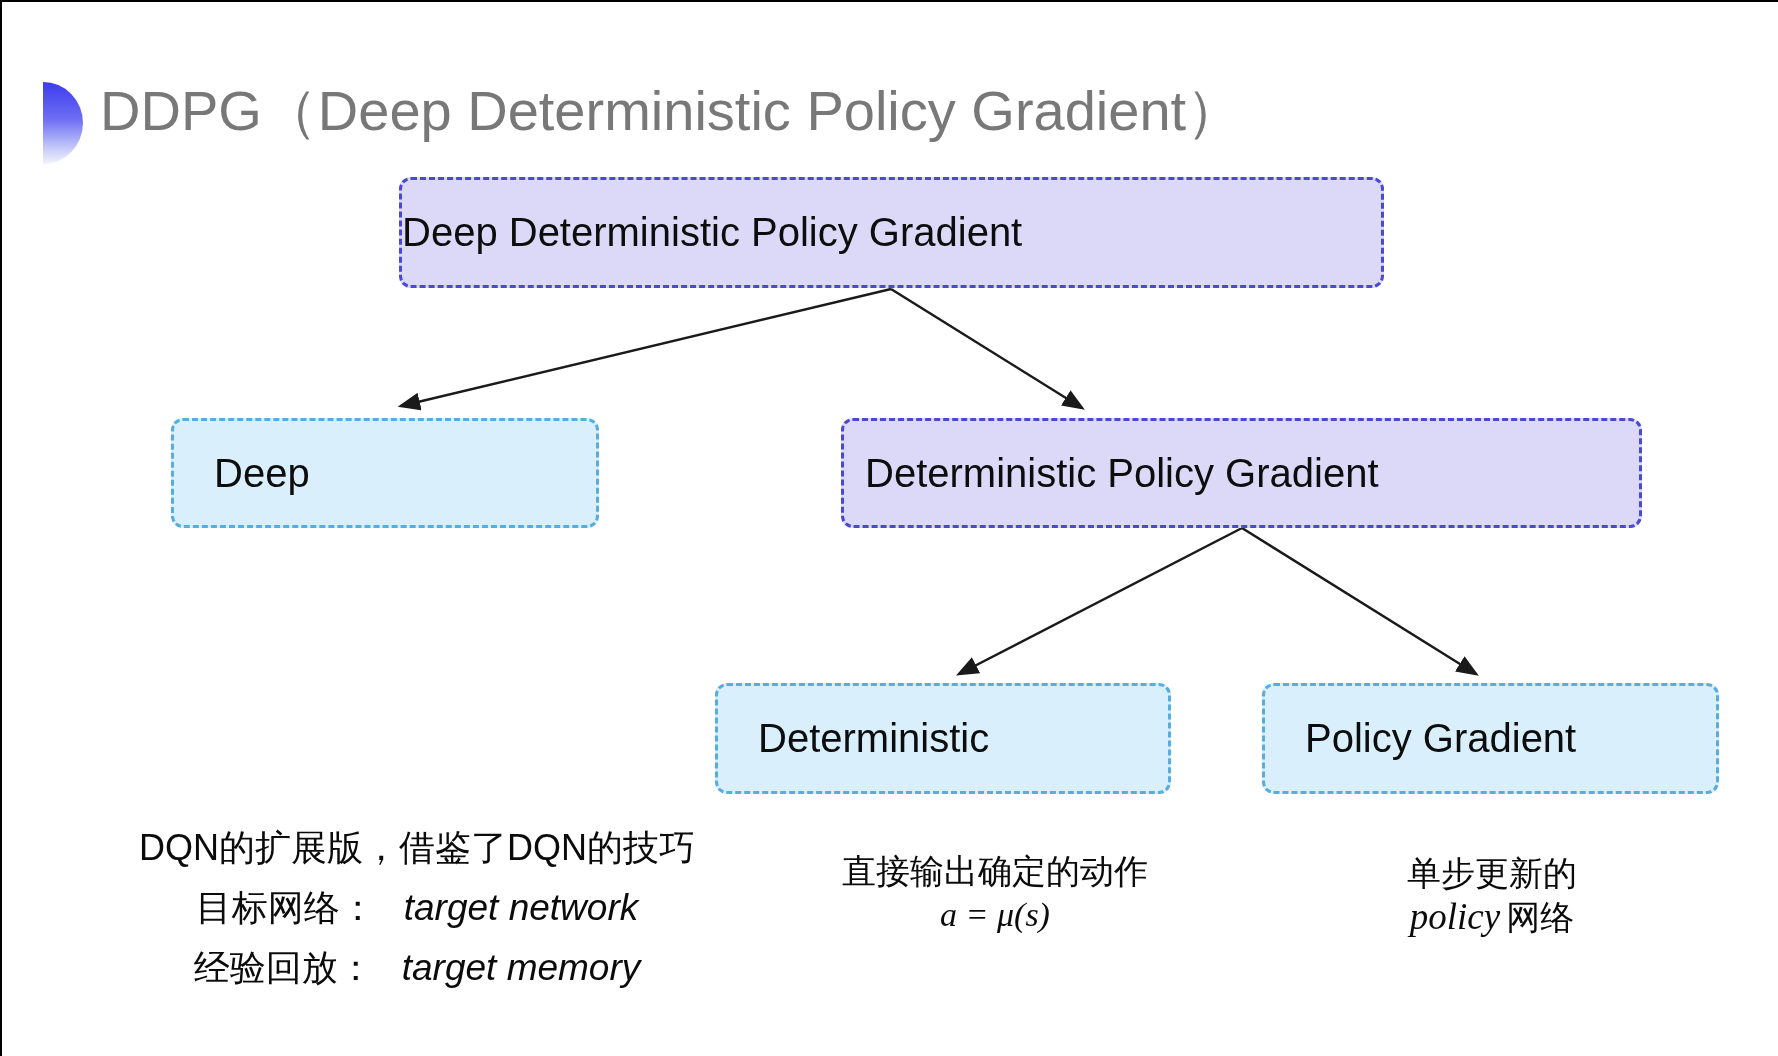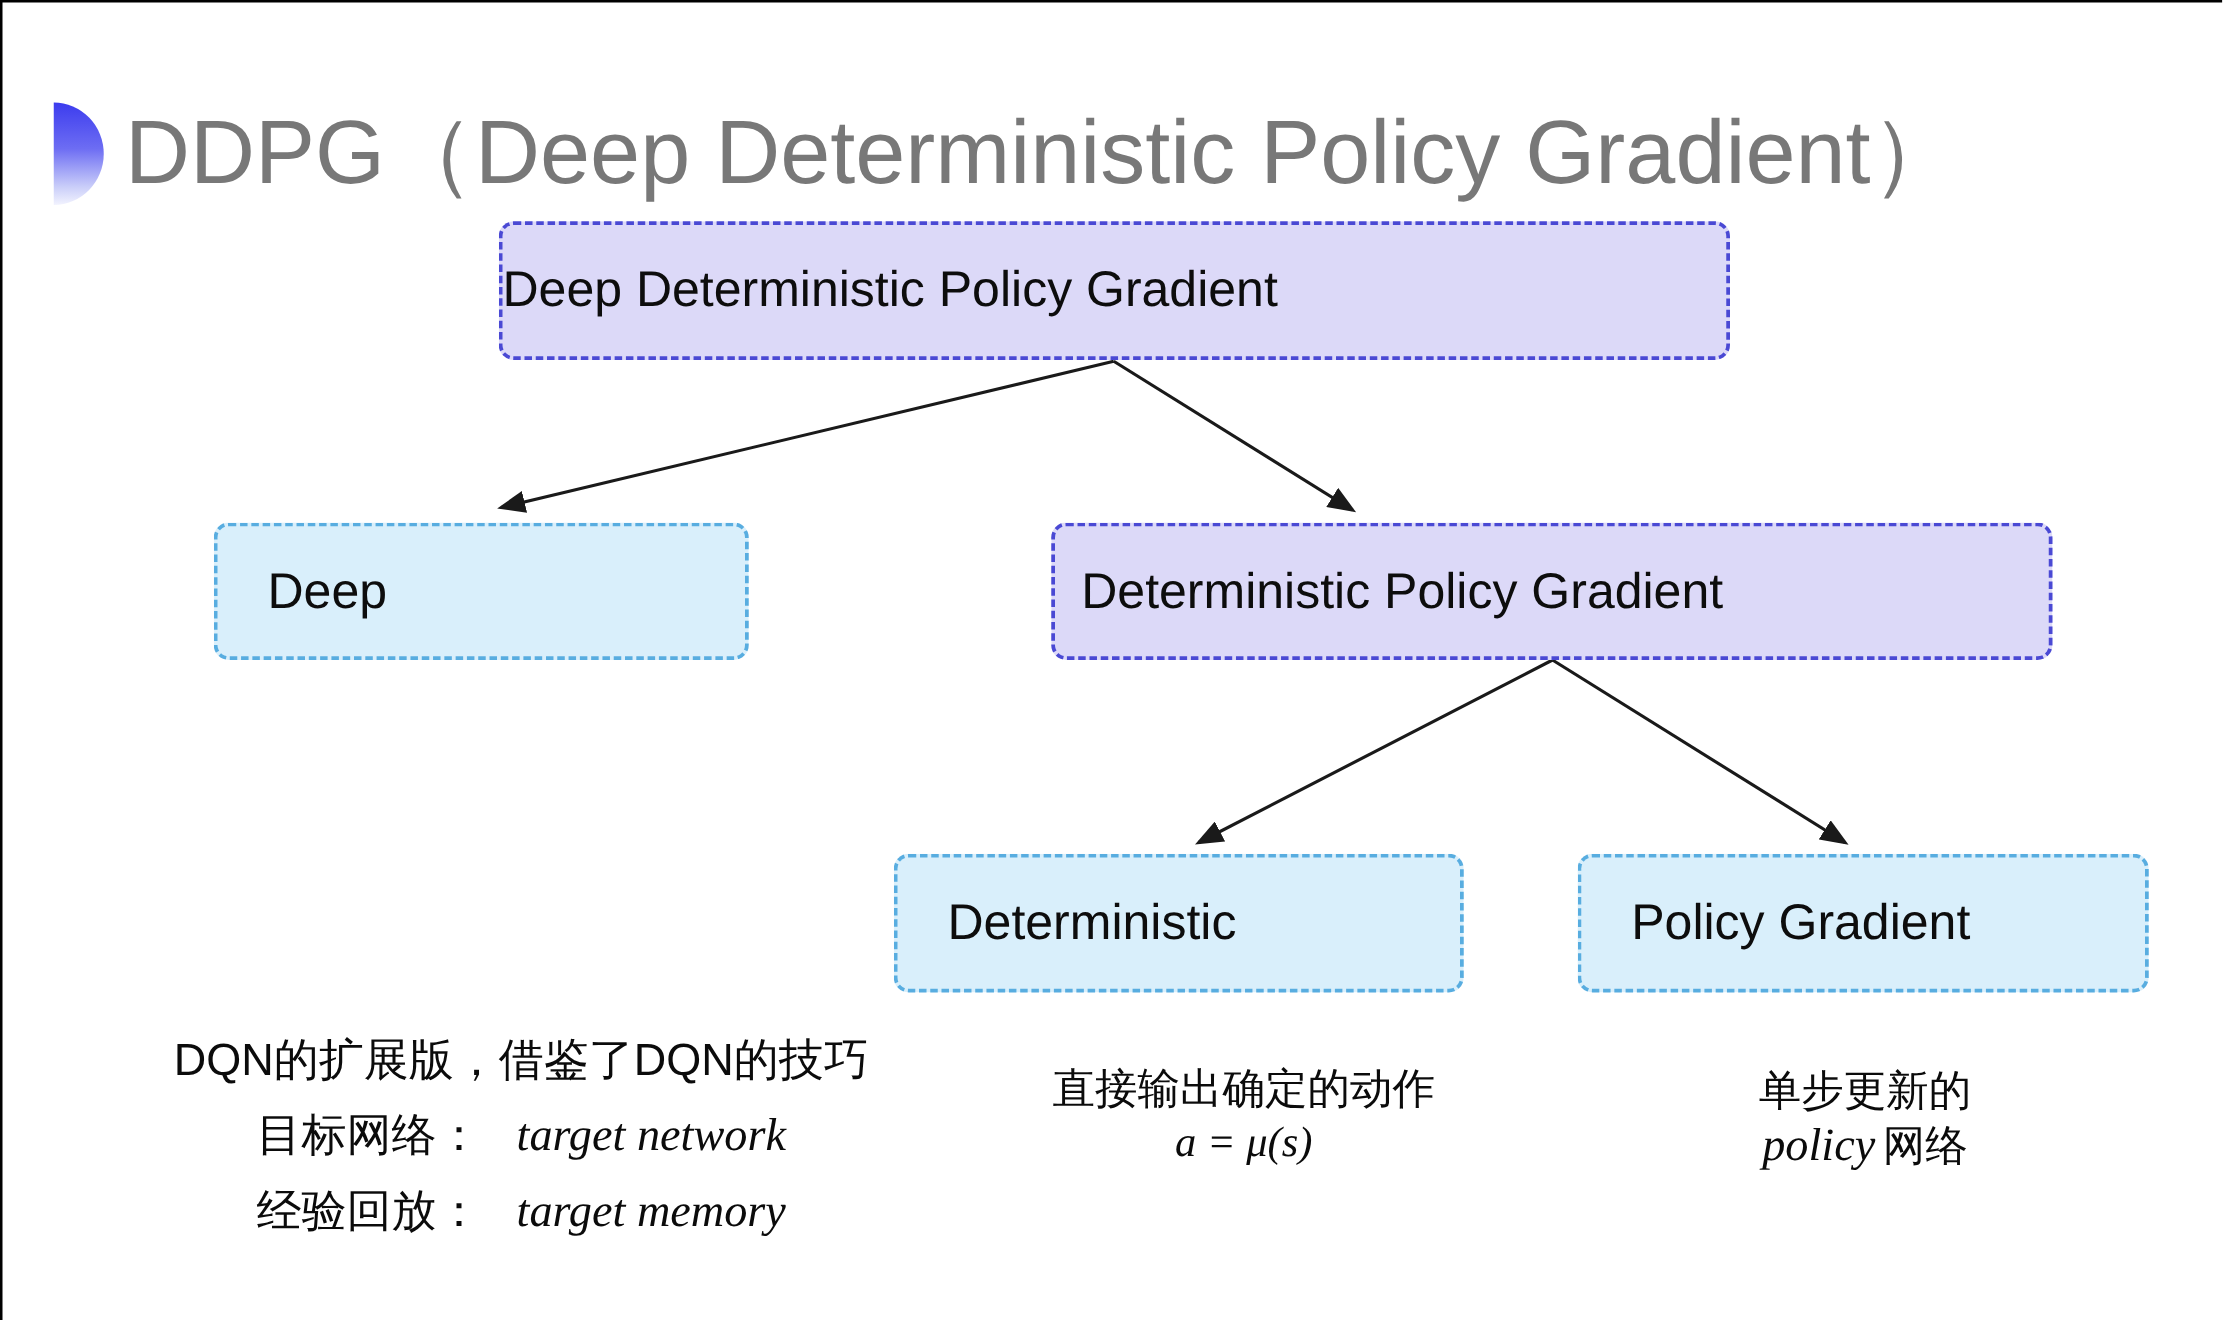--- a/index.html
+++ b/index.html
@@ -27,21 +27,21 @@
     left: 43px; top: 82px;
     width: 40px; height: 82px;
     background: linear-gradient(180deg, #3c3cee 0%, #6d6df3 45%, #c9cdf9 82%, #f2f3fe 100%);
     border-top-right-radius: 40px 41px;
     border-bottom-right-radius: 40px 41px;
   }
   .page-title {
     position: absolute;
     left: 100px; top: 74px;
     margin: 0;
-    font-size: 72px;
+    font-size: 56px;
     font-weight: 400;
     letter-spacing: 0px;
     color: #787878;
     white-space: nowrap;
   }
 
   
   .arrows {
     position: absolute;
     left: 0; top: 0;
@@ -80,21 +80,21 @@
     text-align: center;
     color: #0b0b0b;
     white-space: nowrap;
   }
   .note-deep { left: 417px; top: 829px; transform: translateX(-50%); }
   .note-deep .nline { font-size: 36px; line-height: 38px; margin-bottom: 22px; }
   .note-det  { left: 995px; top: 851px; transform: translateX(-50%); }
   .note-pg   { left: 1492px; top: 853px; transform: translateX(-50%); }
   .note-det .nline, .note-pg .nline { font-size: 34px; line-height: 40px; margin-bottom: 4px; }
   .term {
-    font-family: Liberation Serif, serif;
+    font-family: Liberation Sans, sans-serif;
     font-style: italic;
     font-size: 37px;
     margin-left: 28px;
   }
   .formula {
     font-family: "Liberation Serif", "DejaVu Serif", serif;
     font-style: italic;
     font-size: 37px;
   }
   .term-inline {

